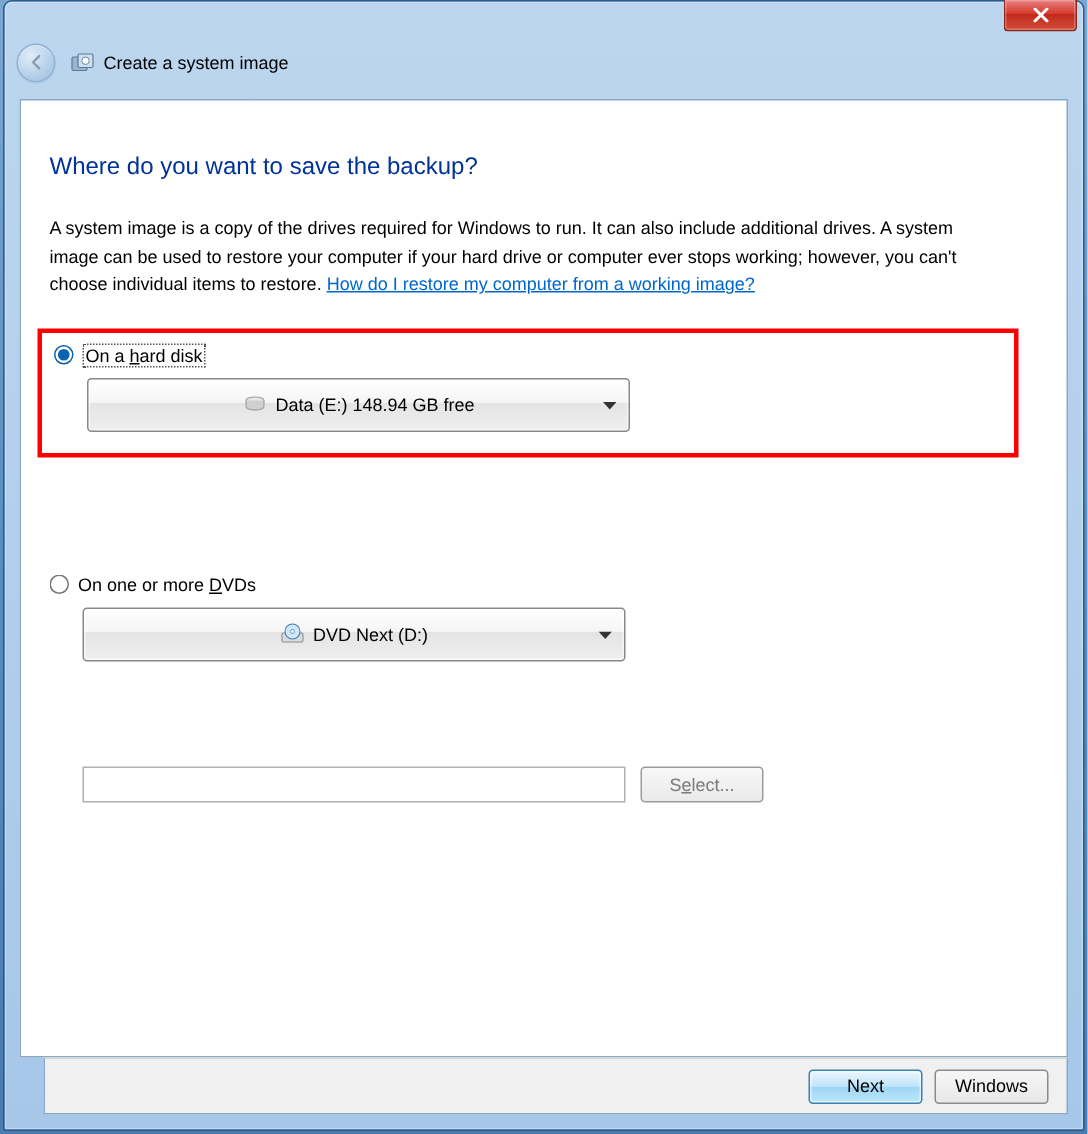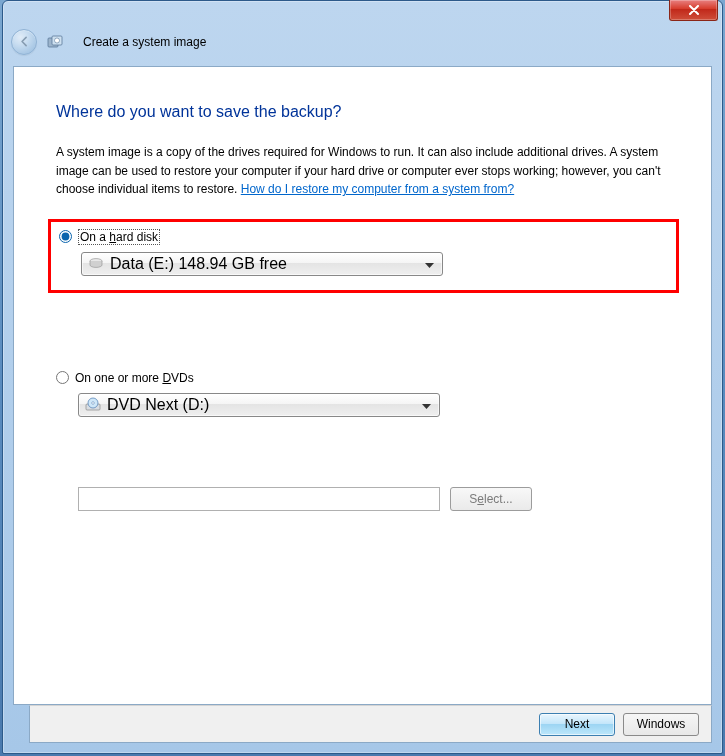--- a/index.html
+++ b/index.html
@@ -53,37 +53,37 @@
     background: radial-gradient(circle at 35% 30%, #ffffff 0%, #d9e8f5 30%, #9fc1e0 70%, #7ba7d0 100%);
     border: 1px solid #6a94bd;
     display: flex; align-items: center; justify-content: center;
     opacity: 0.55;
     box-shadow: inset 0 1px 1px rgba(255,255,255,0.7), 0 1px 1px rgba(0,0,0,0.1);
   }
   .back-btn svg { width: 13px; height: 13px; }
   .header-title {
     display: flex;
     align-items: center;
-    gap: 20px;
+    gap: 6px;
     color: #000;
     font-size: 12px;
     justify-content: flex-end;
   }
   .header-icon {
     width: 16px; height: 16px;
     display: inline-flex; align-items: center; justify-content: center;
   }
   .content-pane {
     position: absolute;
     top: 65px; left: 10px; right: 10px; bottom: 48px;
     background: #ffffff;
     border: 1px solid #8ba9c6;
   }
   .content-inner {
-    padding: 36px 42px 10px 42px;
+    padding: 36px 42px 10px 19px;
   }
   h1.page-title {
     font-size: 16px;
     font-weight: normal;
     color: #003399;
     margin: 0 0 22px 0;
   }
   .description {
     font-size: 12px;
     color: #000;
@@ -117,31 +117,32 @@
   }
   .radio-line label { cursor: default; }
   .radio-line label u { text-decoration: underline; }
   .dotted-focus {
     border: 1px dotted #555;
     padding: 0 1px;
   }
   .dropdown {
     margin-left: 22px;
     width: 362px;
-    height: 24px;
+    height: 36px;
     border: 1px solid #888;
     border-radius: 3px;
     background: linear-gradient(to bottom, #ffffff 0%, #f5f5f5 45%, #e4e4e4 46%, #efefef 100%);
     display: flex;
     align-items: center;
     padding: 0 6px;
     position: relative;
     cursor: pointer;
-    font-size: 16px;
+    font-size: 12px;
     box-shadow: inset 0 0 0 1px rgba(255,255,255,0.6);
+    justify-content: center;
   }
   .dropdown .dd-icon {
     width: 16px; height: 16px;
     margin-right: 6px;
     display: flex; align-items: center; justify-content: center;
   }
   .dropdown .dd-arrow {
     position: absolute;
     right: 8px; top: 50%;
     transform: translateY(-50%);
@@ -228,21 +229,21 @@
       <span>Create a system image</span>
     </div>
   </div>
 
   <div class="content-pane">
     <div class="content-inner">
 
       <h1 class="page-title">Where do you want to save the backup?</h1>
 
       <p class="description">
-        <span>A system image is a copy of the drives required for Windows to run. It can also include additional drives. A system image can be used to restore your computer if your hard drive or computer ever stops working; however, you can't choose individual items to restore. </span><a href="#">How do I restore my computer from a system from?</a>
+        <span>A system image is a copy of the drives required for Windows to run. It can also include additional drives. A system image can be used to restore your computer if your hard drive or computer ever stops working; however, you can't choose individual items to restore. </span><a href="#">How do I restore my computer from a working image?</a>
       </p>
 
       <div class="highlight-box">
         <div class="radio-line">
           <input type="radio" name="dest" checked="" style="">
           <label>
             <span class="dotted-focus"><span>On a </span><u>h</u><span>ard disk</span></span>
           </label>
         </div>
         <div class="dropdown">

